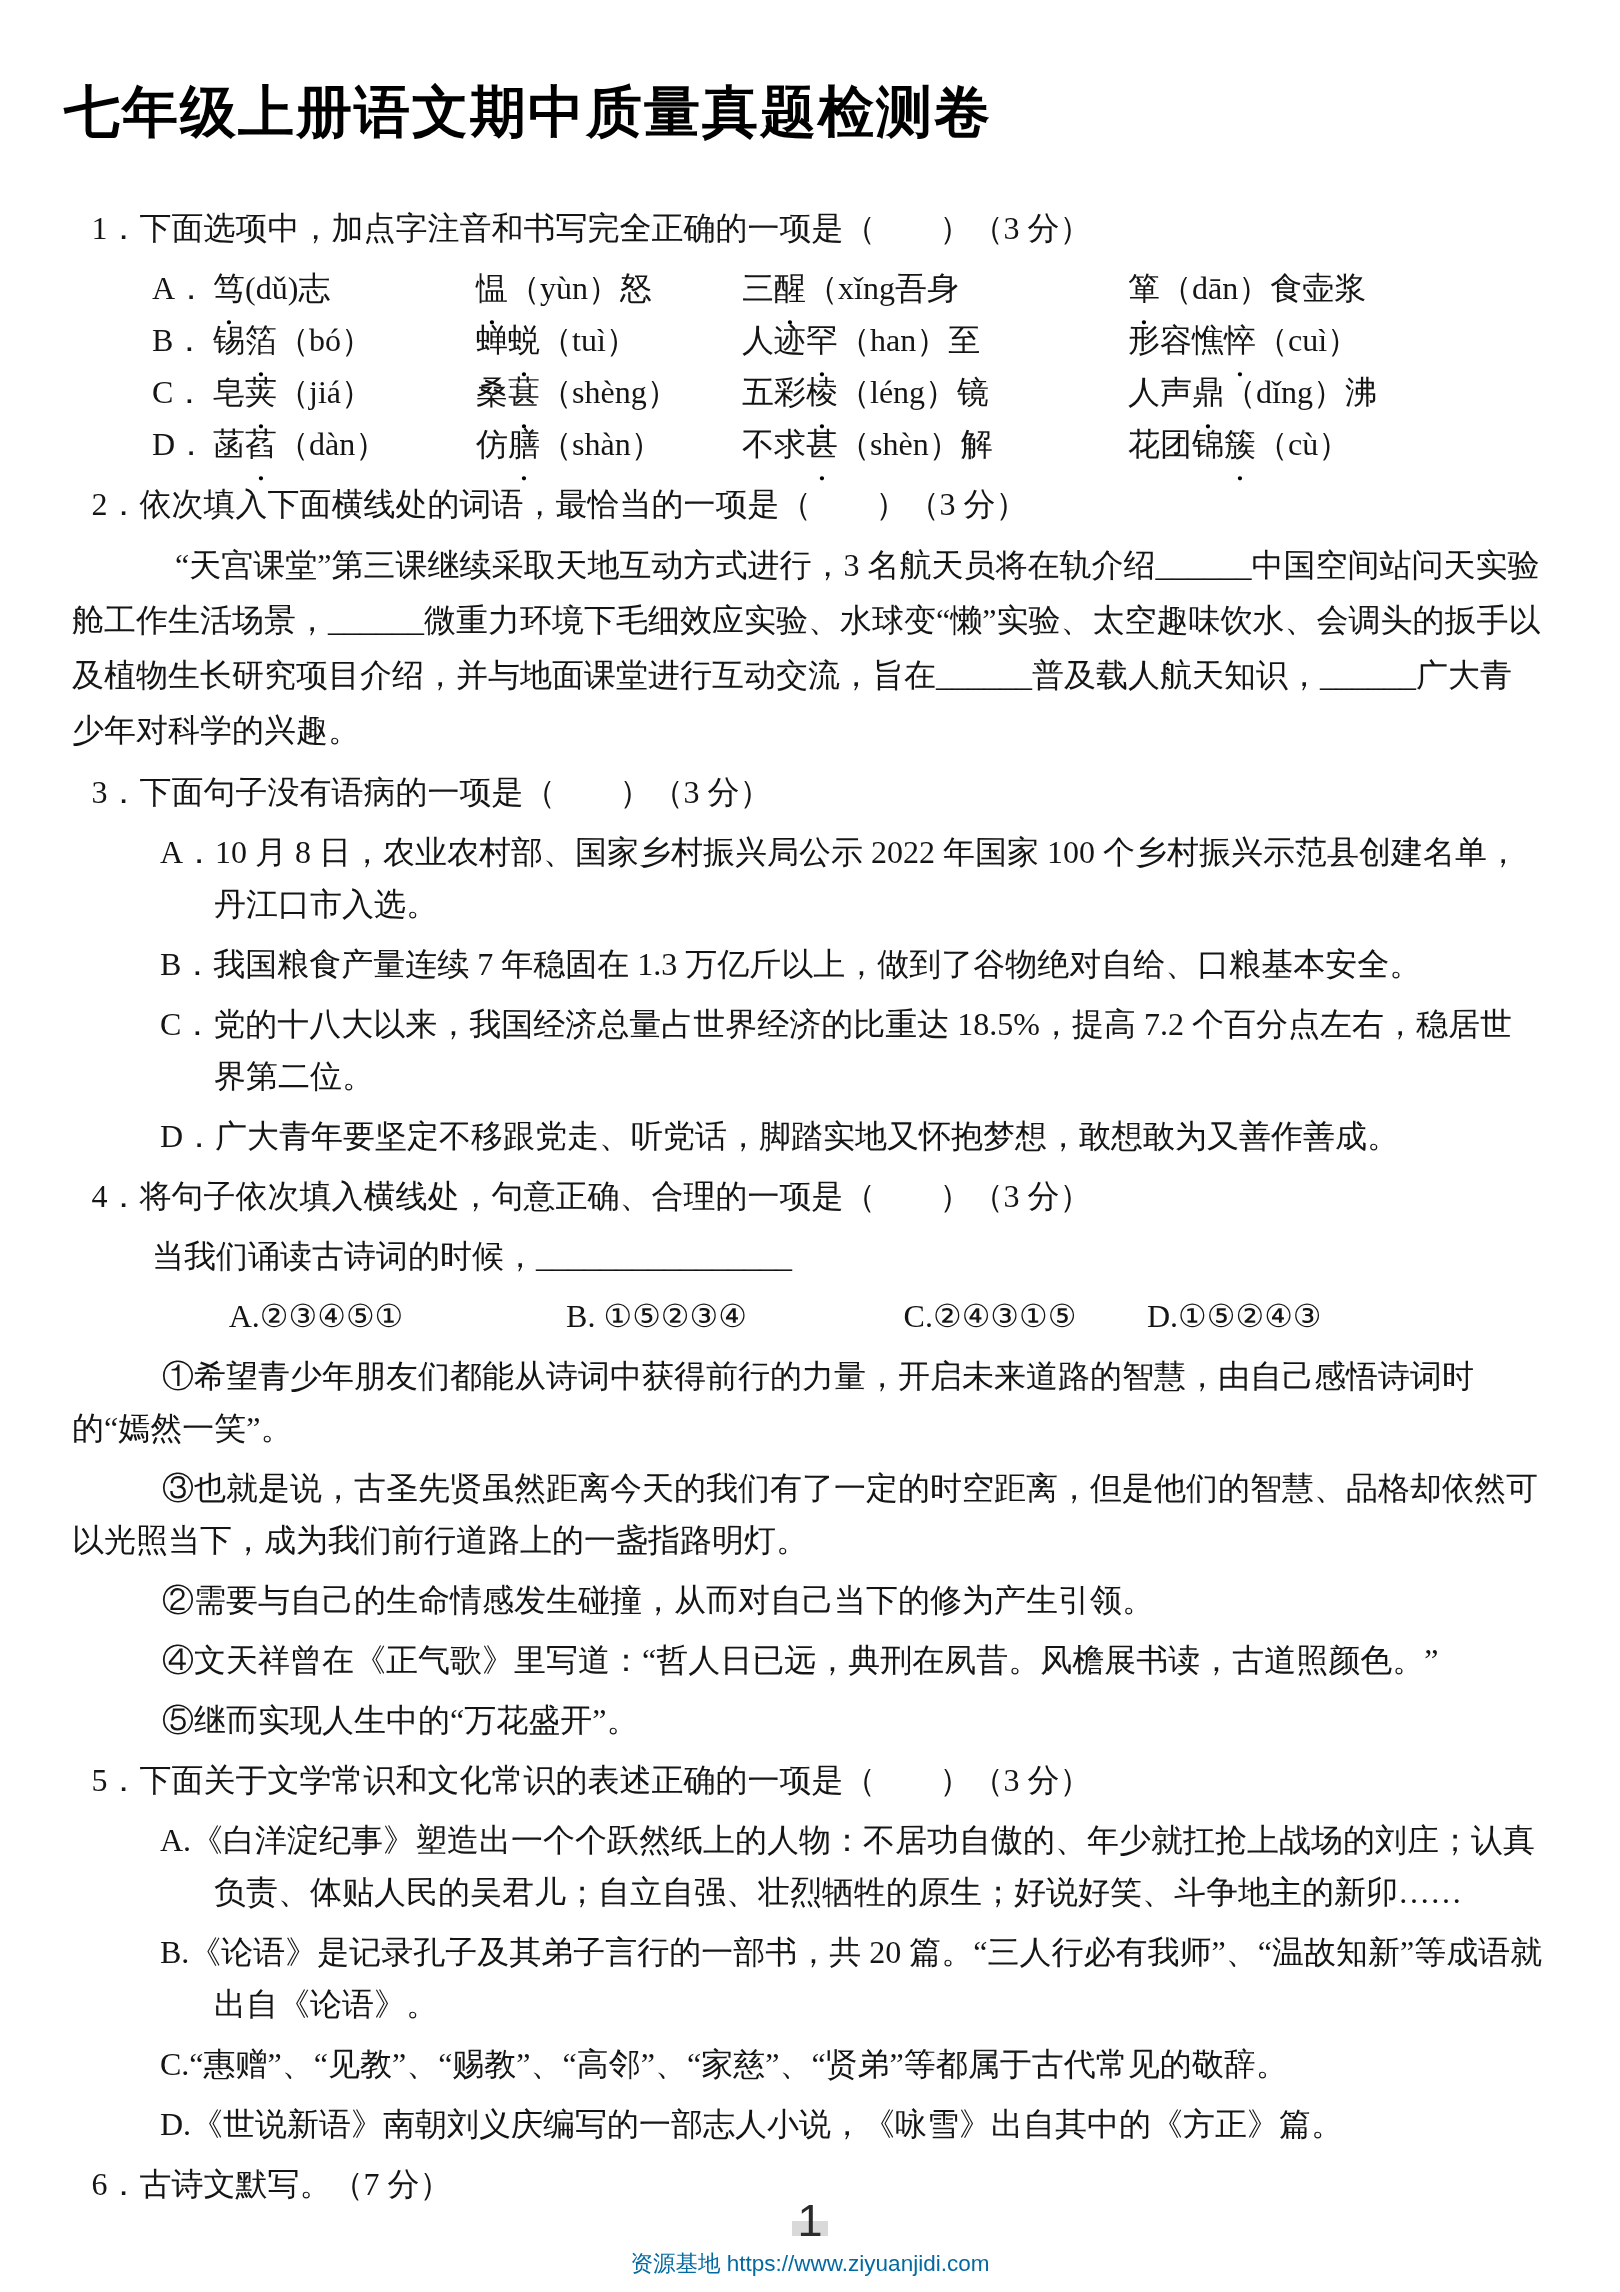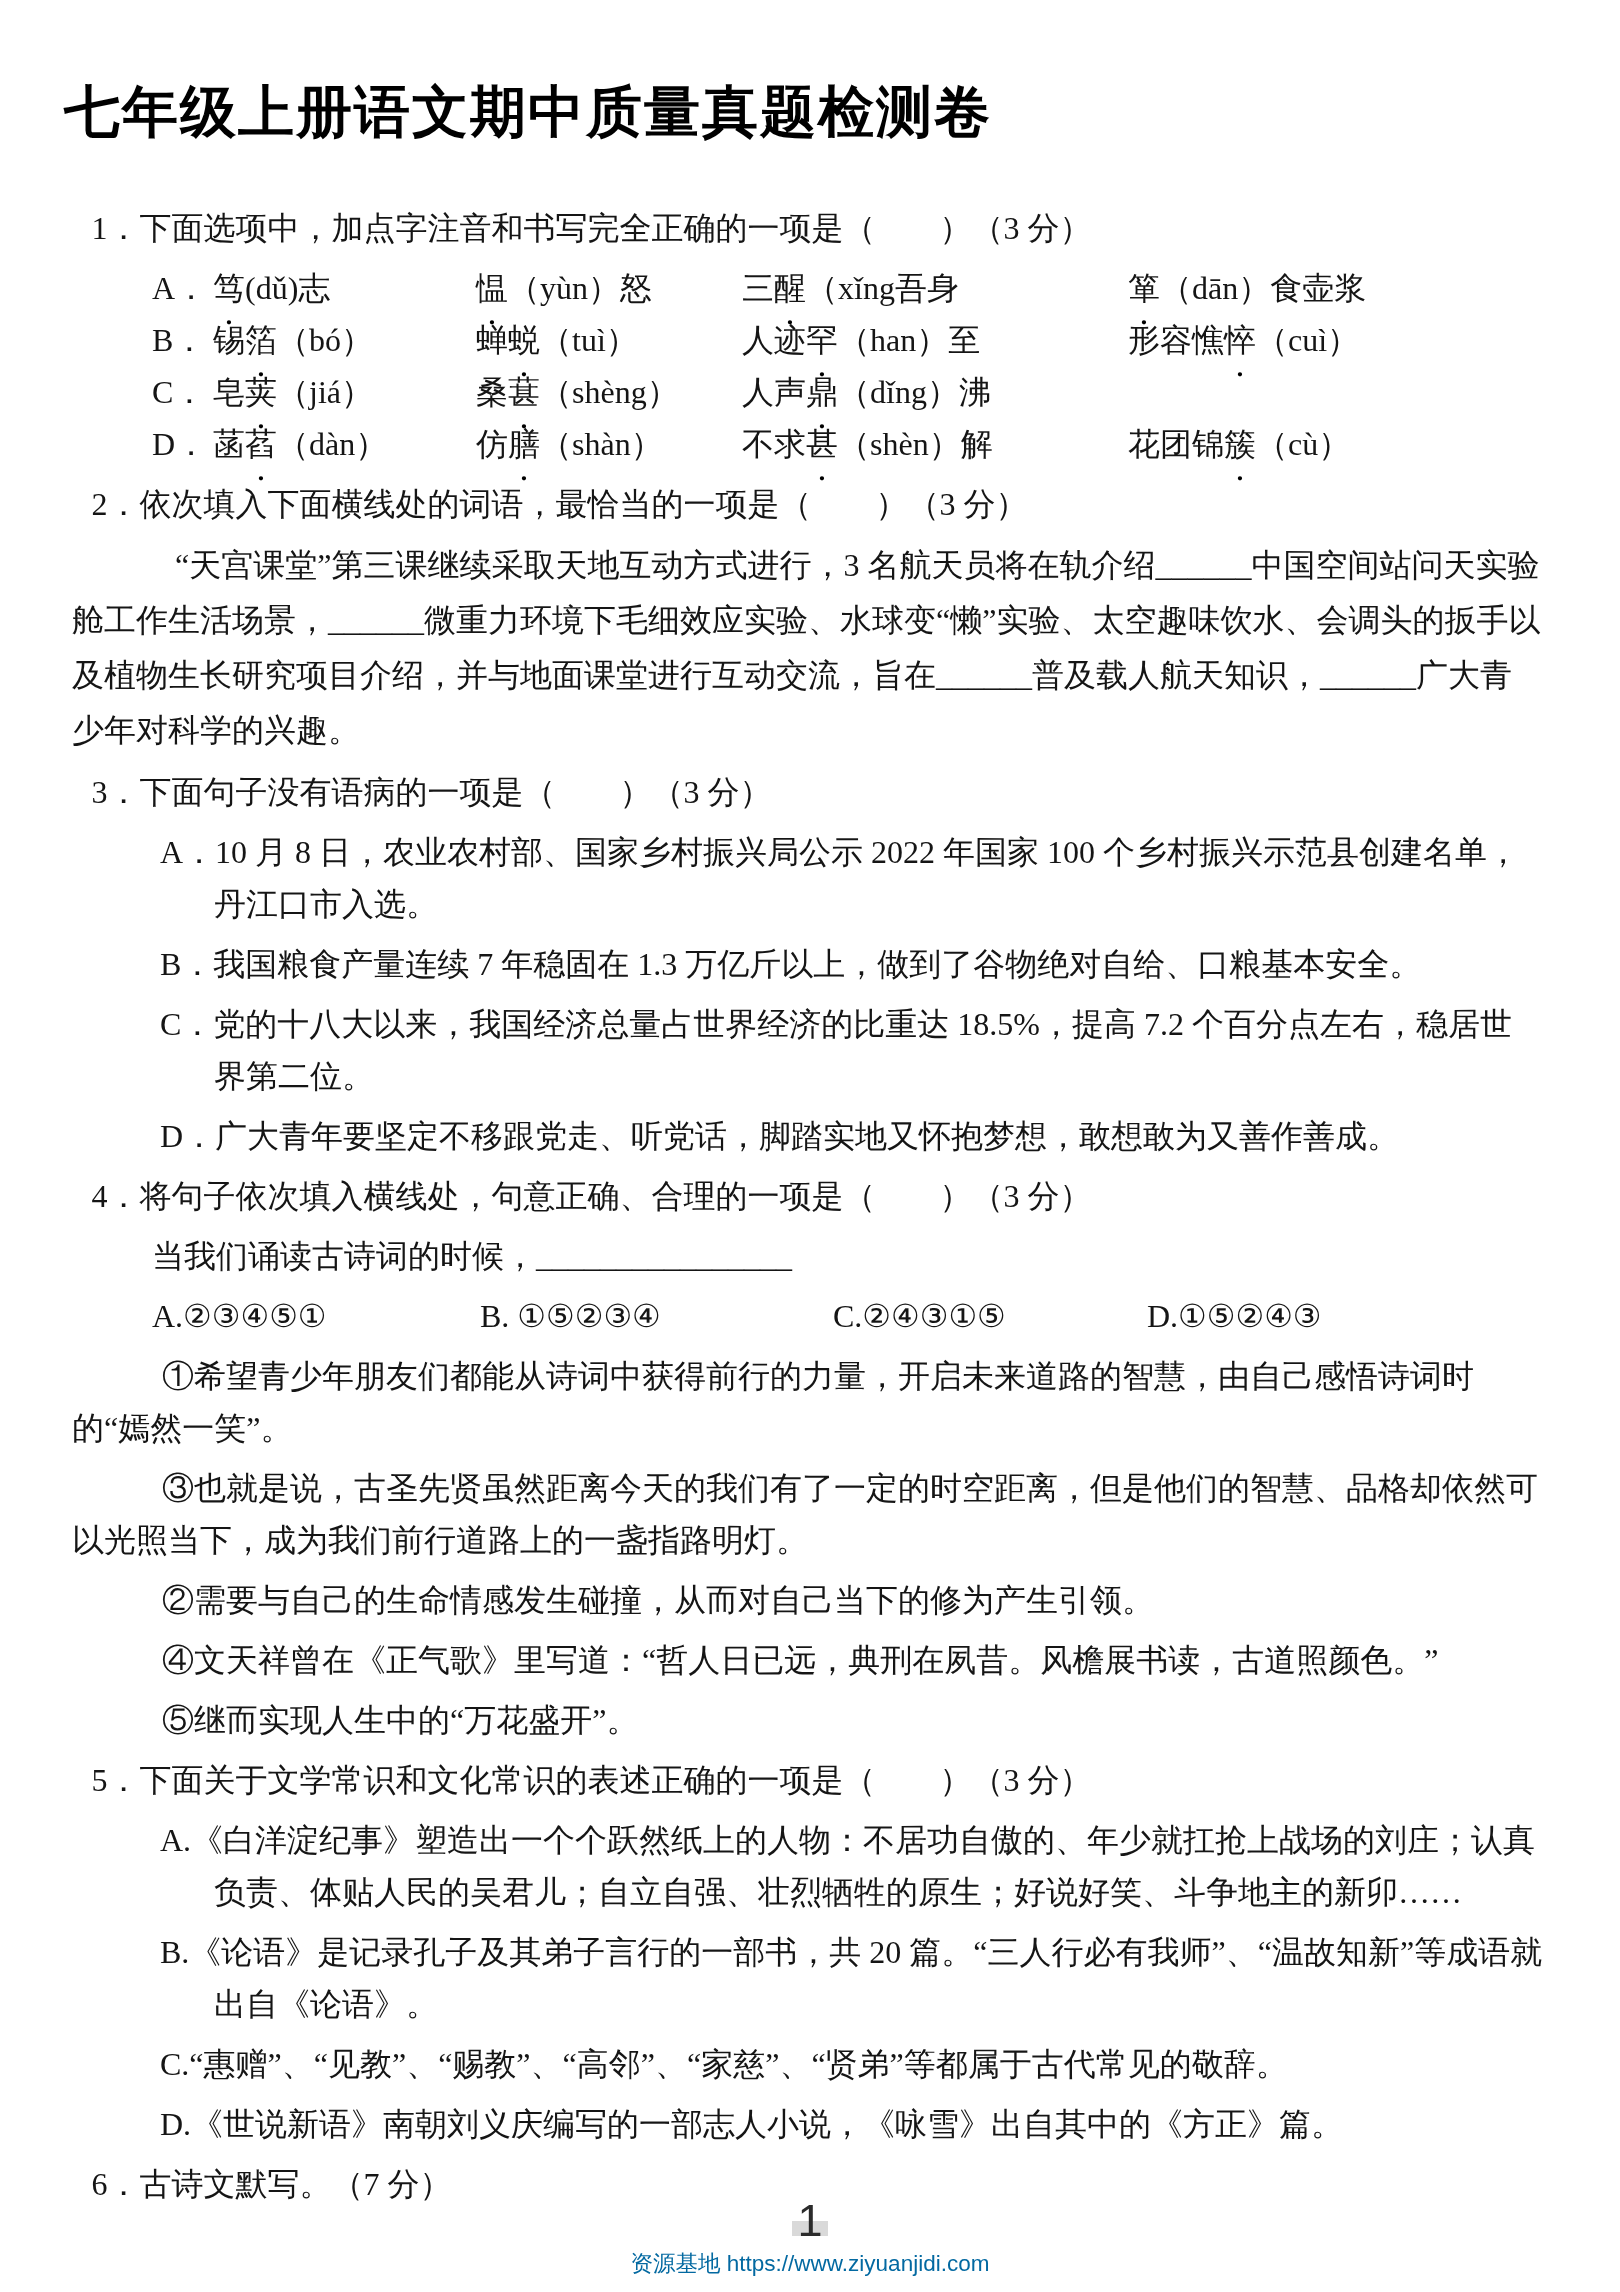--- a/index.html
+++ b/index.html
@@ -38,21 +38,21 @@
   }
   
   .passage{text-indent:103px;line-height:55px;}
   
   .q2grid{display:grid;grid-template-columns:652px auto;margin-left:88px;line-height:52px;}
   
   .opt{padding-left:142px;text-indent:-54px;line-height:52px;}
   
   .lead{margin-left:88px;}
   .q4opts{display:flex;margin-left:88px;line-height:52px;}
-  .q4opts span{flex:0 0 auto;}
+  .q4opts span{flex:0 0 auto;text-align:center;}
   .q4opts .o1{width:328px;} .q4opts .o2{width:353px;} .q4opts .o3{width:314px;}
   .sent{text-indent:90px;line-height:52px;}
   
   .pagefoot{position:absolute;left:0;bottom:13.7px;width:100%;text-align:center;}
   .pagenum{
     display:inline-block;font-family:"Liberation Sans",sans-serif;
     font-size:45px;color:#2b2b2b;line-height:47px;padding:0 5.9px;
     background:linear-gradient(#ffffff 52%,#d9d9d9 52%,#d9d9d9 82%,#ffffff 82%);
   }
   .footlink{
@@ -81,20 +81,21 @@
       <span class="lbl">B．</span>
       <span class="it1">锡<span class="dotc">箔</span>（bó）</span>
       <span class="it2">蝉<span class="dotc">蜕</span>（tuì）</span>
       <span class="it3">人迹<span class="dotc">罕</span>（han）至</span>
       <span class="it4">形容憔<span class="dotc">悴</span>（cuì）</span>
     </div>
     <div class="q1row">
       <span class="lbl">C．</span>
       <span class="it1">皂<span class="dotc">荚</span>（jiá）</span>
       <span class="it2">桑<span class="dotc">葚</span>（shèng）</span>
+      <span class="it3">五彩<span class="dotc">棱</span>（léng）镜</span>
       <span class="it4">人声<span class="dotc">鼎</span>（dǐng）沸</span>
     </div>
     <div class="q1row">
       <span class="lbl">D．</span>
       <span class="it1">菡<span class="dotc">萏</span>（dàn）</span>
       <span class="it2">仿<span class="dotc">膳</span>（shàn）</span>
       <span class="it3">不求<span class="dotc">甚</span>（shèn）解</span>
       <span class="it4">花团锦<span class="dotc">簇</span>（cù）</span>
     </div>
   </div>

